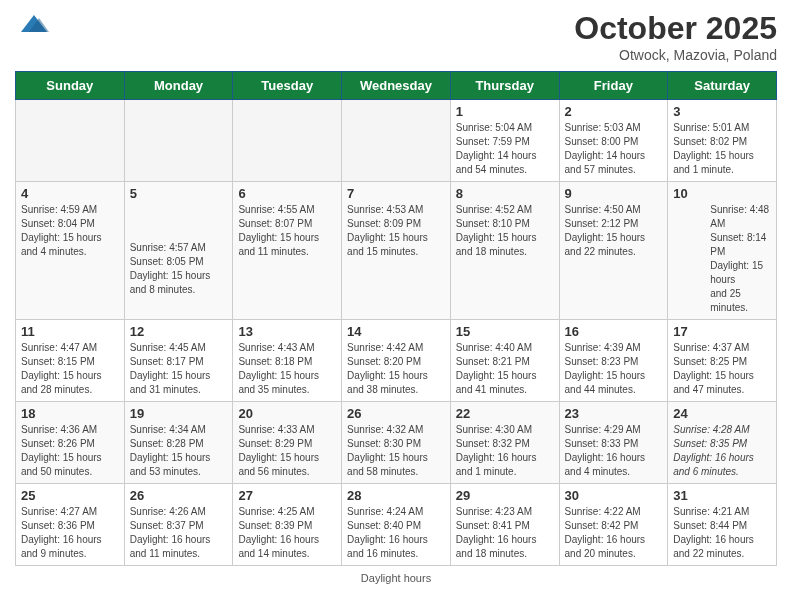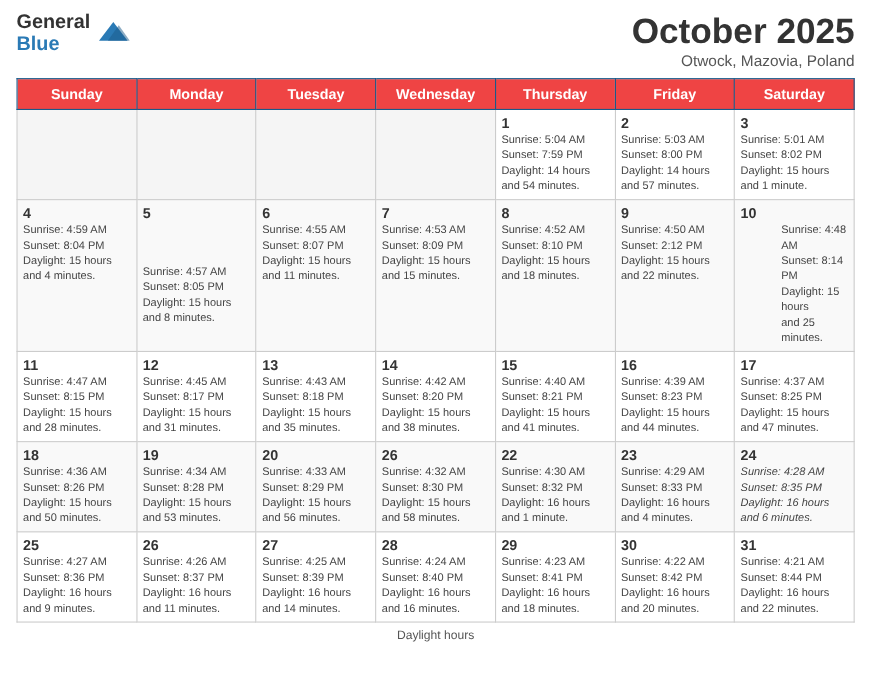--- a/index.html
+++ b/index.html
@@ -58,21 +58,21 @@
     .subtitle {
       font-size: 14px;
       color: #555;
     }
     .calendar {
       width: 100%;
       border-collapse: collapse;
       table-layout: fixed;
     }
     .calendar th {
-      background-color: #ef4444;
+      background-color: #15803d;
       color: white;
       text-align: center;
       padding: 6px 4px;
       font-size: 13px;
       font-weight: bold;
       border: 1px solid #1a5a8a;
     }
     .calendar td {
       border: 1px solid #ccc;
       vertical-align: top;
@@ -106,24 +106,20 @@
       color: #555;
       text-align: center;
     }
   </style>
 </head>
 <body>
 
 <div class="page">
   <div class="header">
     <div class="logo">
-      <div class="logo-text">
-        <span class="logo-general">General</span>
-        <span class="logo-blue">Blue</span>
-      </div>
       <svg class="logo-icon" viewBox="0 0 30 30">
         <polygon points="15,5 28,22 2,22" fill="#2a7ab5"></polygon>
         <polygon points="20,8 30,22 10,22" fill="#1a5a8a" opacity="0.5"></polygon>
       </svg>
     </div>
     <div class="title-block">
       <div class="main-title">October 2025</div>
       <div class="subtitle">Otwock, Mazovia, Poland</div>
     </div>
   </div>

